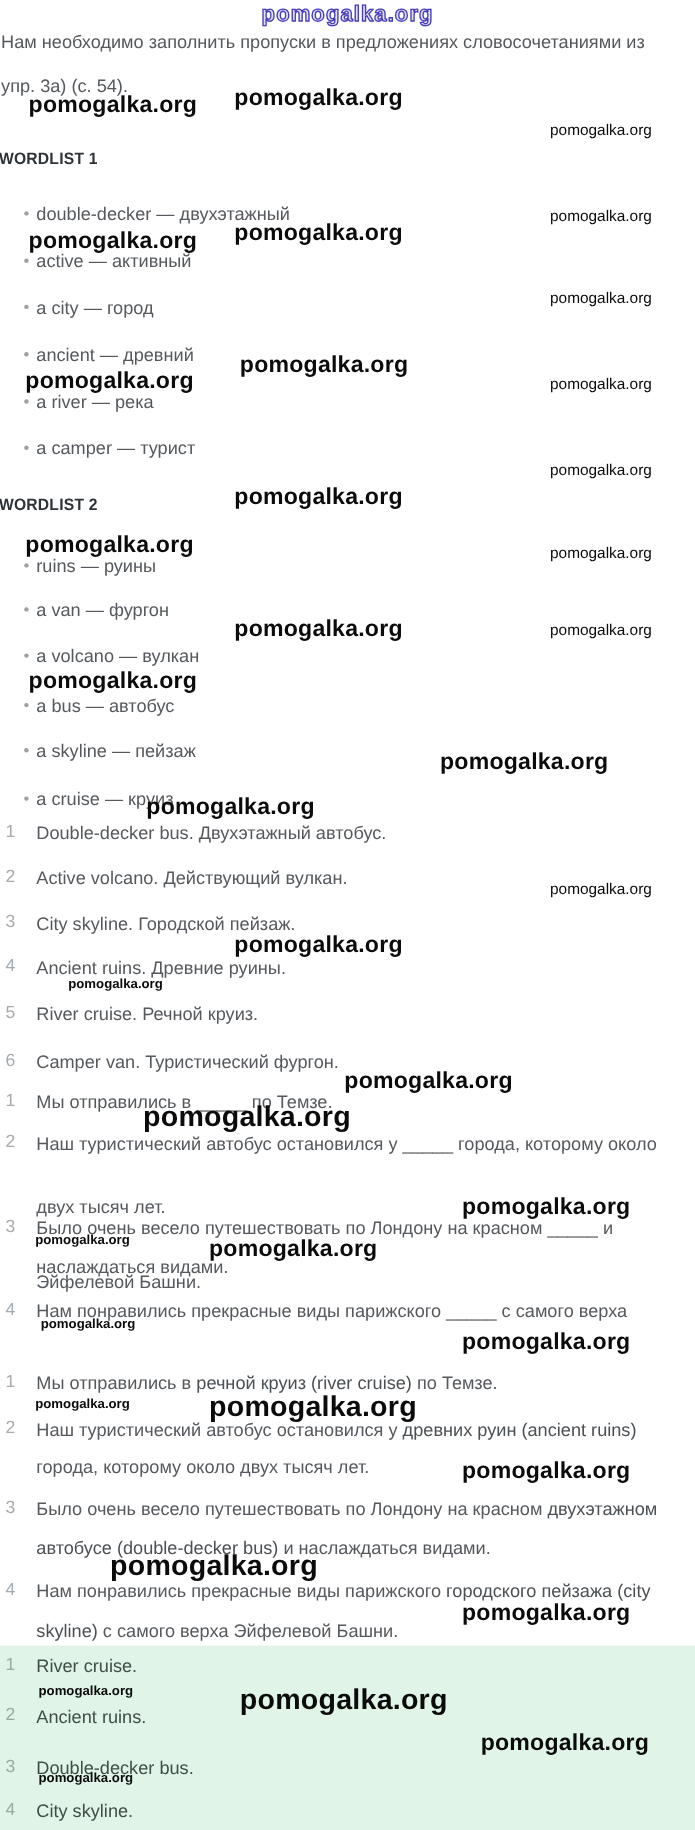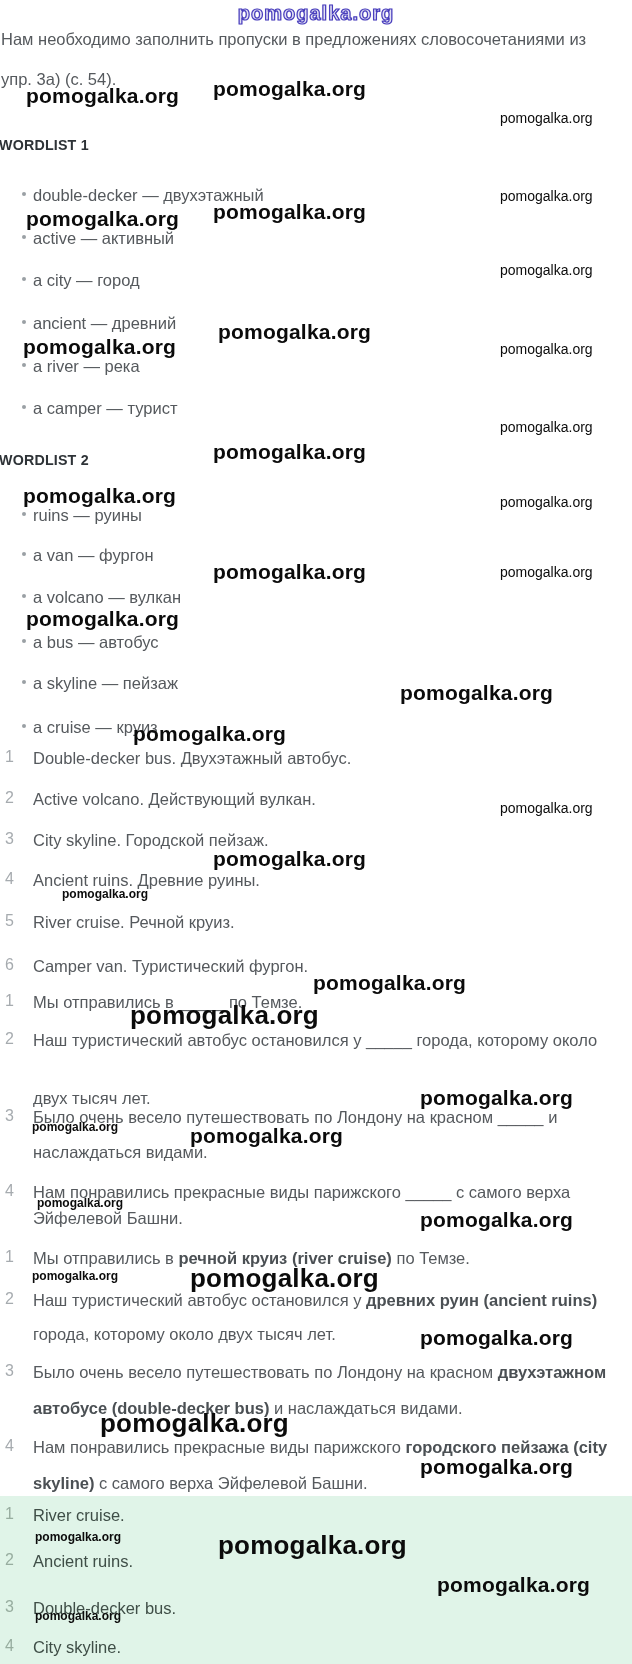--- a/index.html
+++ b/index.html
@@ -3,21 +3,21 @@
 <meta charset="utf-8">
 <style>
   html,body{margin:0;padding:0;background:#ffffff;}
   .page{
     position:relative;width:632px;height:1664px;background:#ffffff;overflow:hidden;
     font-family:"Liberation Sans","DejaVu Sans",sans-serif;color:#55595d;
   }
   .line{position:absolute;left:0;width:555px;height:22px;}
   .num{position:absolute;left:5px;top:0;width:24px;font-size:16px;color:#a6abaf;}
   .txt{position:absolute;left:33px;top:0;font-size:16.5px;line-height:20px;white-space:nowrap;color:#55595d;}
-  .txt b{font-weight:700;color:#4b5054;}
+  .txt b{font-weight:400;color:#4b5054;}
   .dot{position:absolute;left:22px;top:7px;width:4px;height:4px;border-radius:50%;background:#9aa0a4;}
   .intro-line{position:absolute;left:1px;font-size:16.5px;color:#55595d;white-space:nowrap;}
   .wl-title{position:absolute;left:-1px;font-size:15px;font-weight:700;color:#2e3337;
     letter-spacing:0.2px;transform:scaleX(0.95);transform-origin:left center;white-space:nowrap;}
   .green-band{position:absolute;left:0;top:1496px;width:632px;height:168px;background:#e0f4e8;}
   .green .num{color:#97ad9f;}
   .green .txt{color:#3f4e47;}
   .wm{position:absolute;color:#0b0b0b;white-space:nowrap;z-index:5;
     font-family:"Liberation Sans","DejaVu Sans",sans-serif;}
   .wm-xl{font-size:26px;font-weight:700;letter-spacing:0.2px;}
@@ -139,21 +139,21 @@
         <span class="num">3</span>
         <span class="txt">Было очень весело путешествовать по Лондону на красном _____ и</span>
       </div>
       <div class="line" style="top: 1142px;">
         <span class="txt">наслаждаться видами.</span>
       </div>
       <div class="line" style="top: 1182px;">
         <span class="num">4</span>
         <span class="txt">Нам понравились прекрасные виды парижского _____ с самого верха</span>
       </div>
-      <div class="line" style="top: 1208px;">
+      <div class="line" style="top: 1156px;">
         <span class="txt">Эйфелевой Башни.</span>
       </div>
     </div>
   <div>
       <div class="line" style="top: 1248px;">
         <span class="num">1</span>
         <span class="txt"><span>Мы отправились в </span><b>речной круиз (river cruise)</b><span> по Темзе.</span></span>
       </div>
       <div class="line" style="top: 1290px;">
         <span class="num">2</span>

